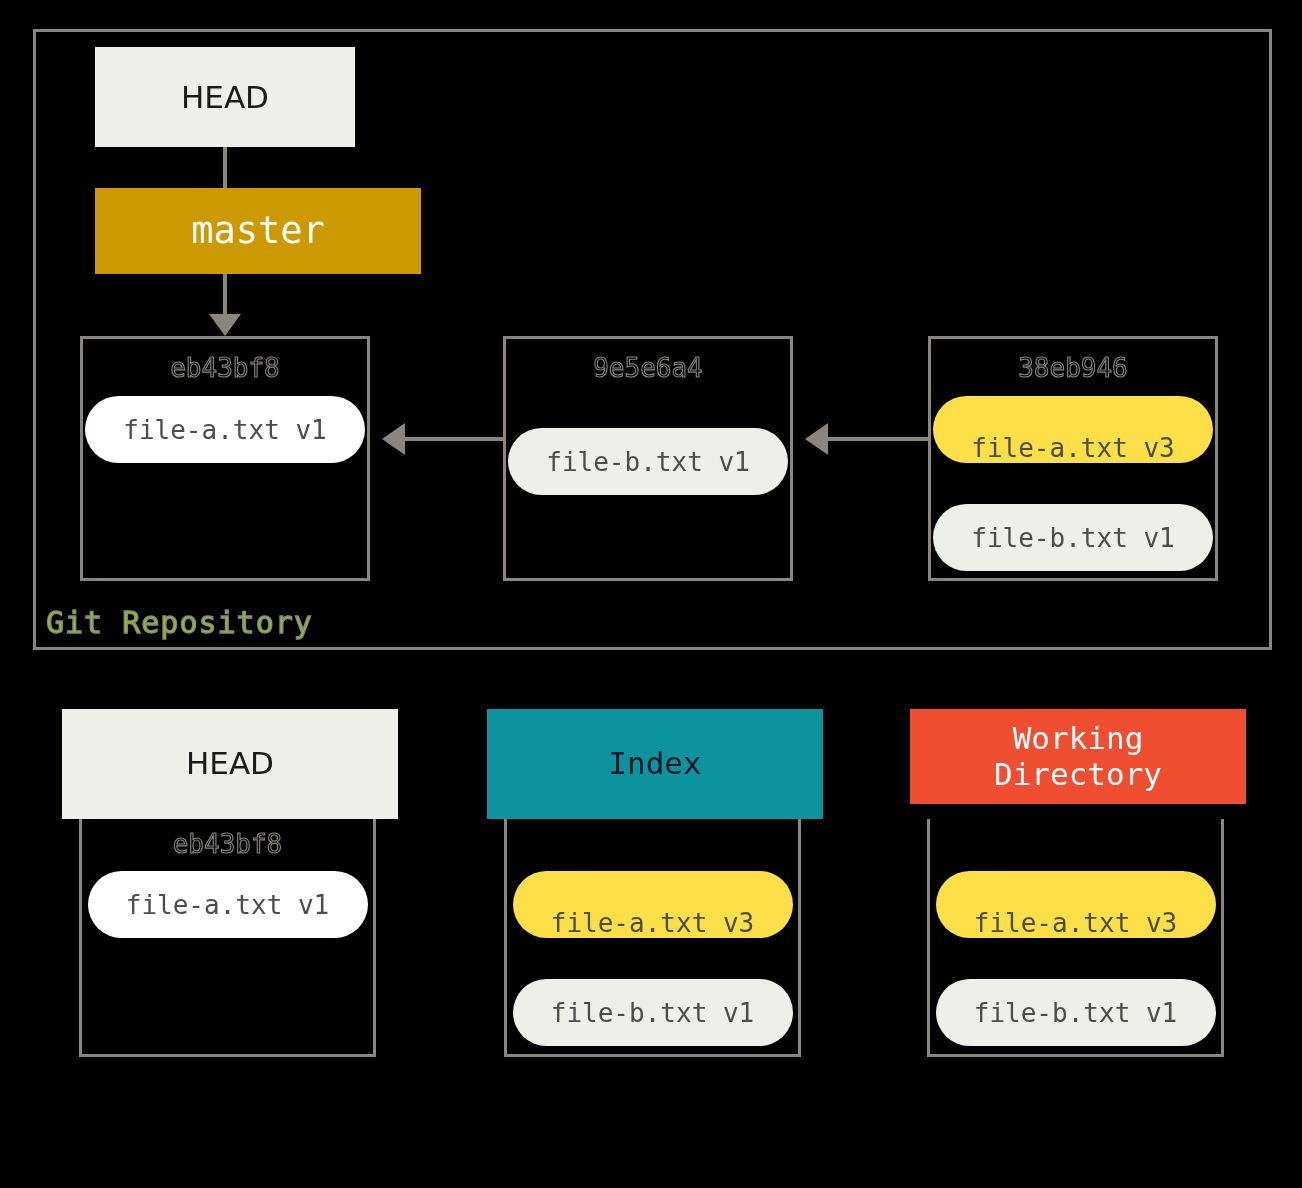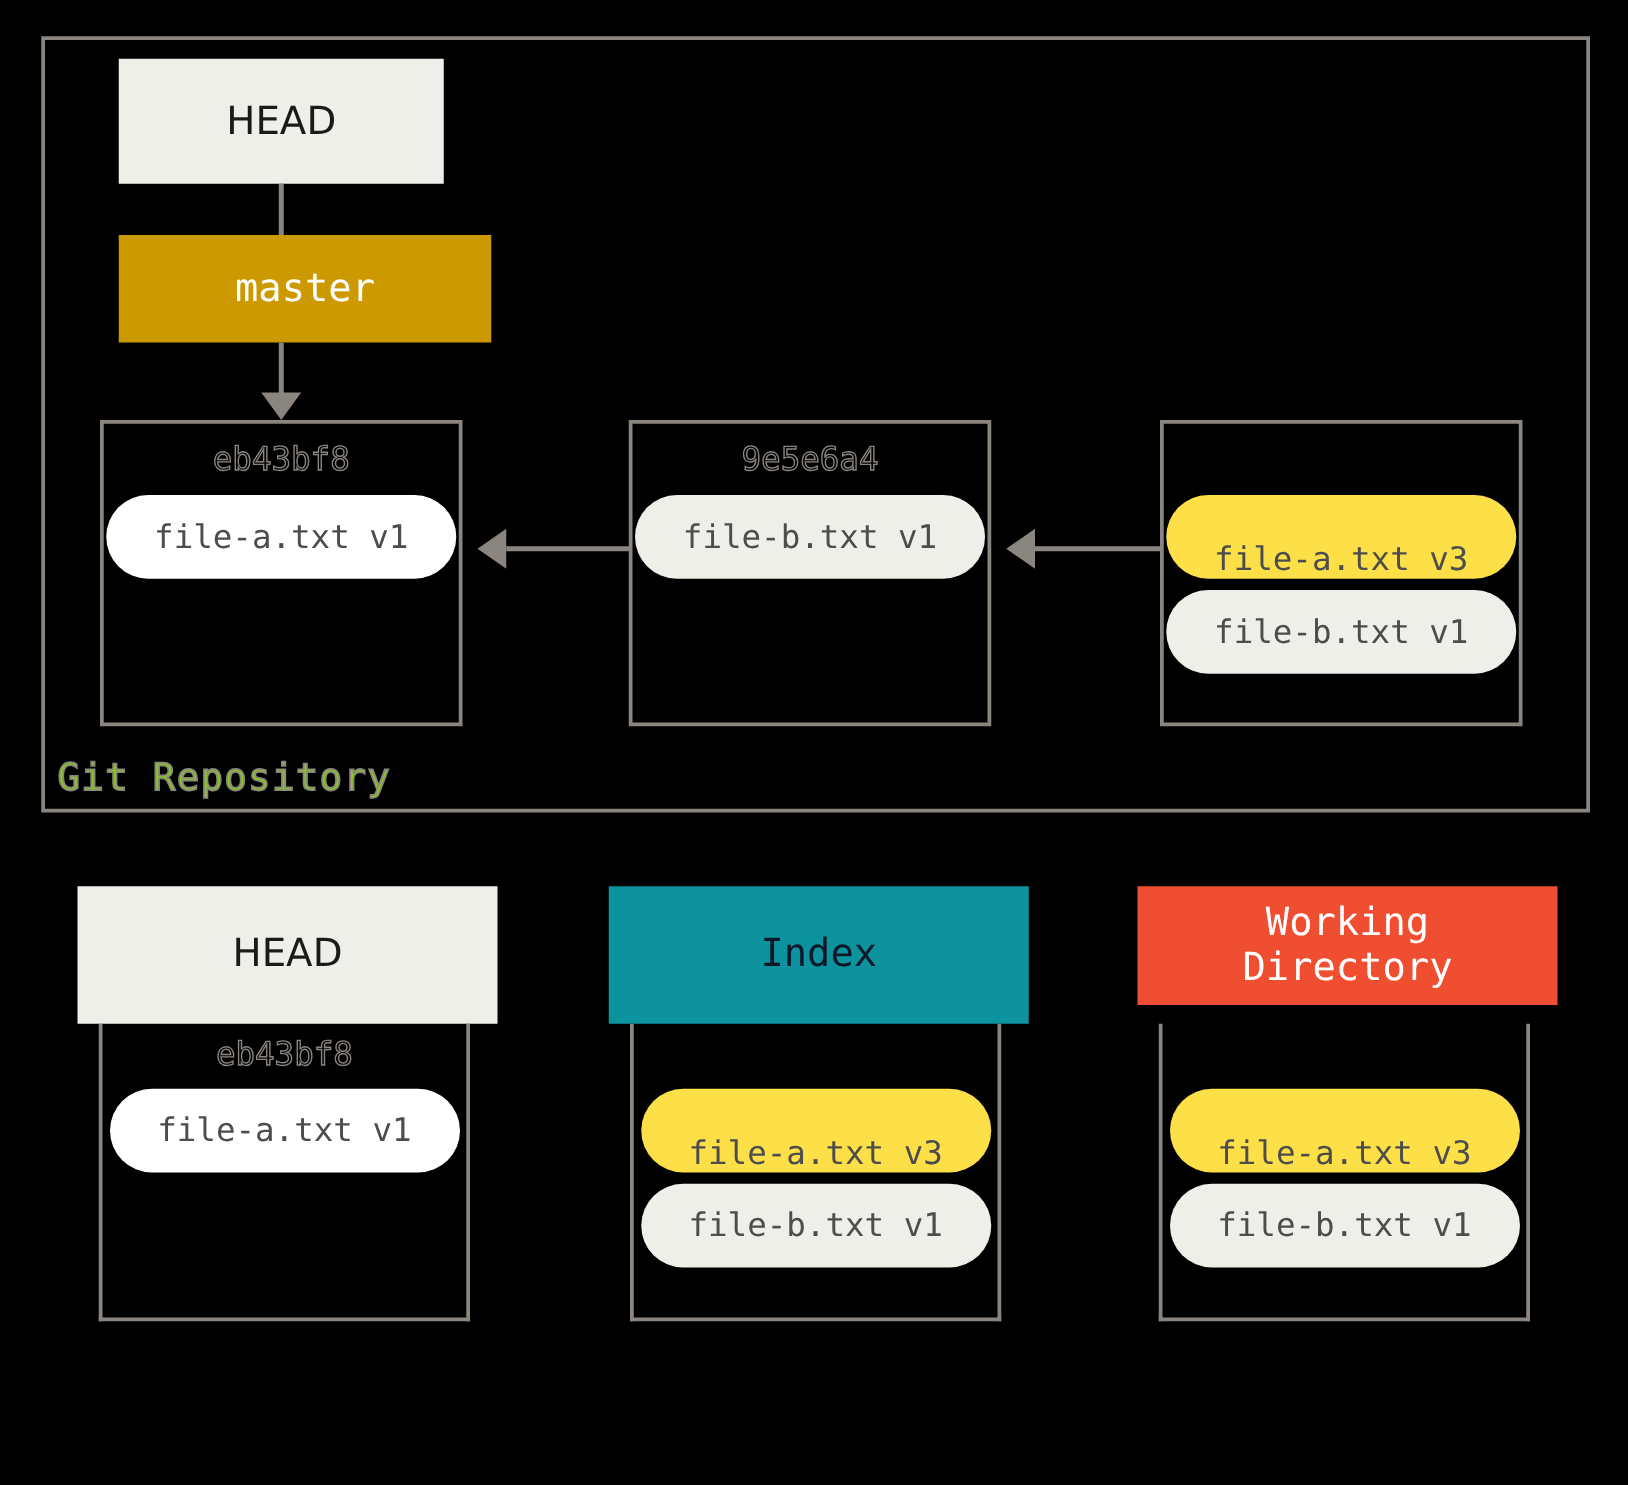--- a/index.html
+++ b/index.html
@@ -58,24 +58,24 @@
   .head-ref {
     left: 95px; top: 47px;
     width: 260px; height: 100px;
     background: #efefe9;
     color: #1a1a1a;
     font-size: 31px;
     font-family: "DejaVu Sans", "Liberation Sans", sans-serif;
   }
   .master-ref {
     left: 95px; top: 188px;
-    width: 298px; height: 86px;
+    width: 326px; height: 86px;
     background: #cc9a00;
     color: #ffffff;
-    font-size: 31px;
+    font-size: 37px;
   }
 
   
   .vline {
     position: absolute;
     background: #8a857e;
     width: 4px;
   }
   .arrow-down {
     position: absolute;
@@ -133,21 +133,21 @@
     display: flex;
     align-items: center;
     justify-content: center;
     font-size: 26px;
     color: #4d4d4d;
     box-sizing: border-box;
   }
   .pill.teal  { background: #ffffff; }
   .pill.red   { background: #f04e31; }
   .pill.gold  { background: #fde047; align-items: flex-end; }
-  .pill.cream { background: #efefe9; }
+  .pill.cream { background: #efefe9; margin-top: 32px; }
 
   
   .panel { position: absolute; }
   .panel-header {
     position: absolute;
     box-sizing: border-box;
     display: flex;
     flex-direction: column;
     align-items: center;
     justify-content: center;
@@ -238,20 +238,21 @@
       <div class="pill cream">
         <span>file-b.txt v1</span>
       </div>
     </div>
   </div>
 
   <div class="hline" style="left:828px; top:437px; width:100px;"></div>
   <div class="arrow-left" style="left:805px; top:423px;"></div>
 
   <div class="commit" style="left:928px;">
+    <div class="sha">38eb946</div>
     <div class="blobs">
       <div class="pill gold">
         <span>file-a.txt v3</span>
       </div>
       <div class="pill cream">
         <span>file-b.txt v1</span>
       </div>
     </div>
   </div>
 

